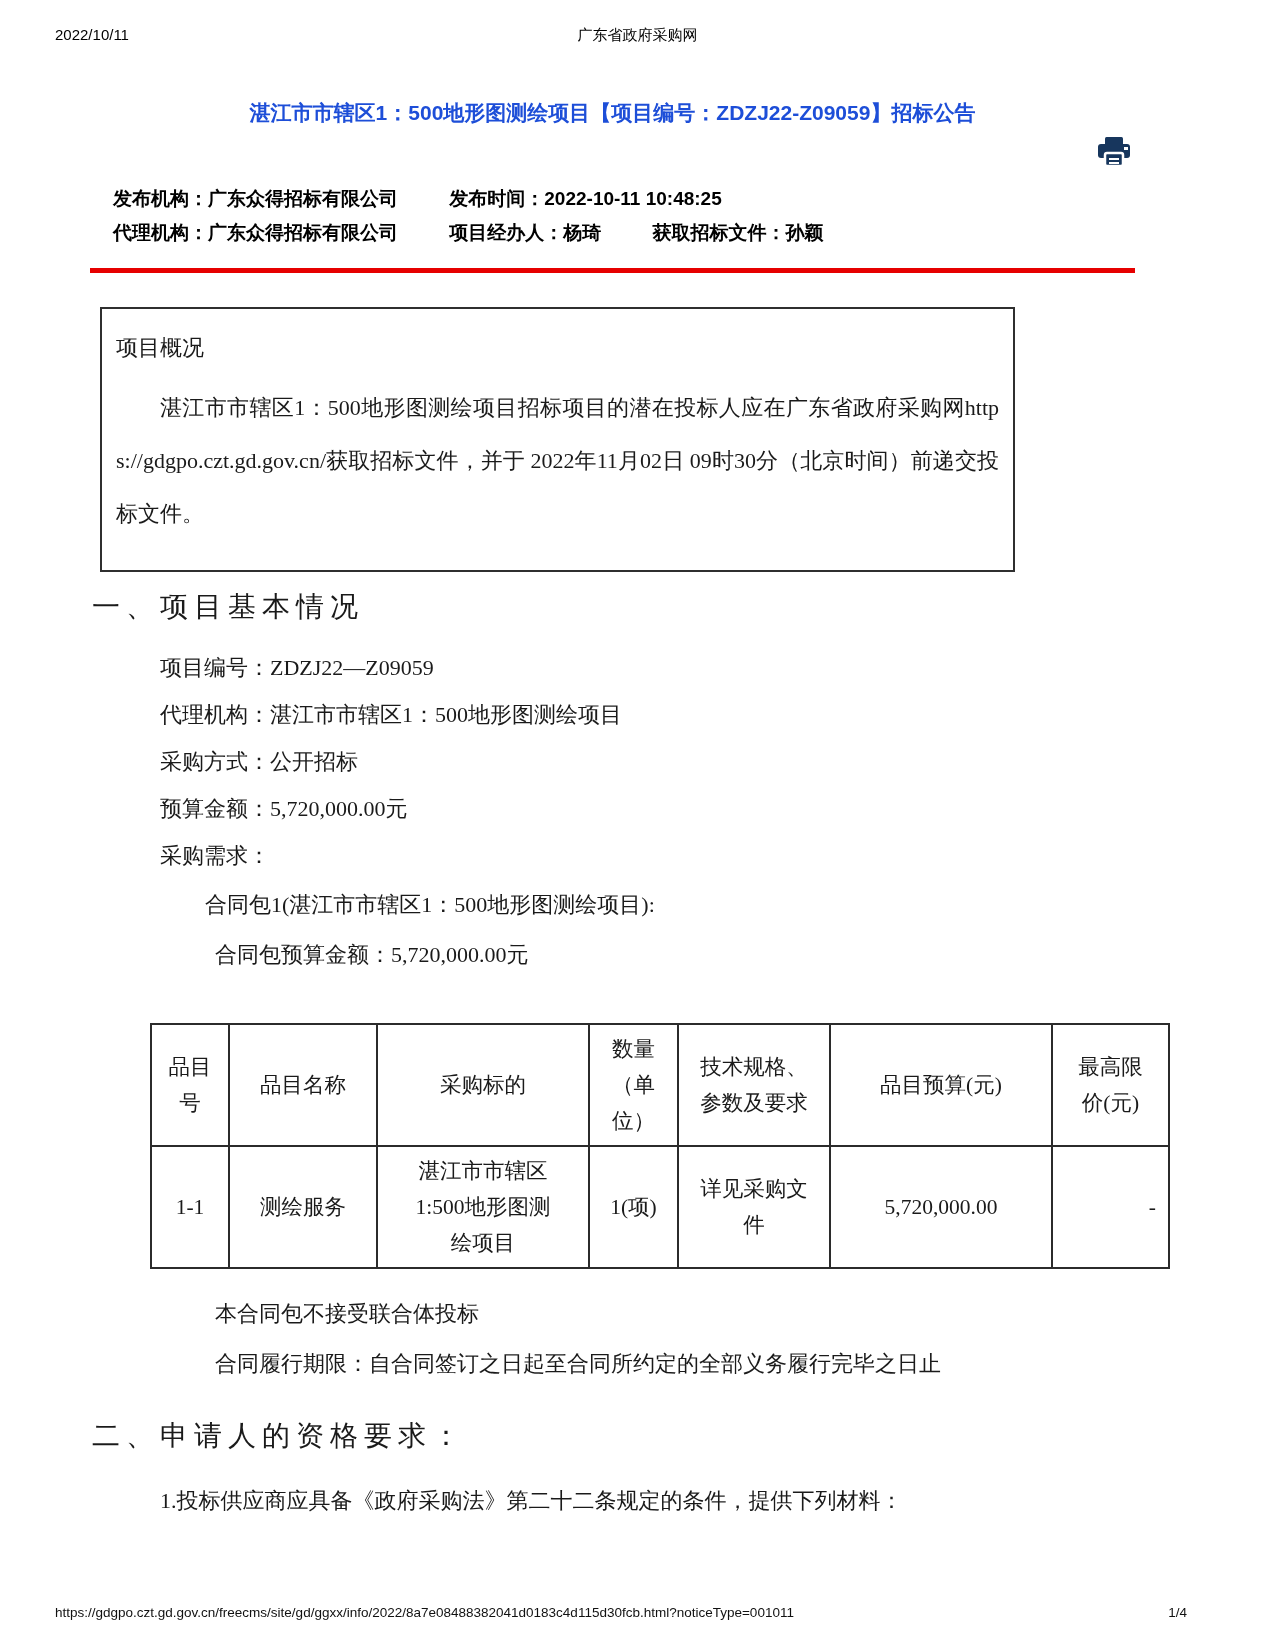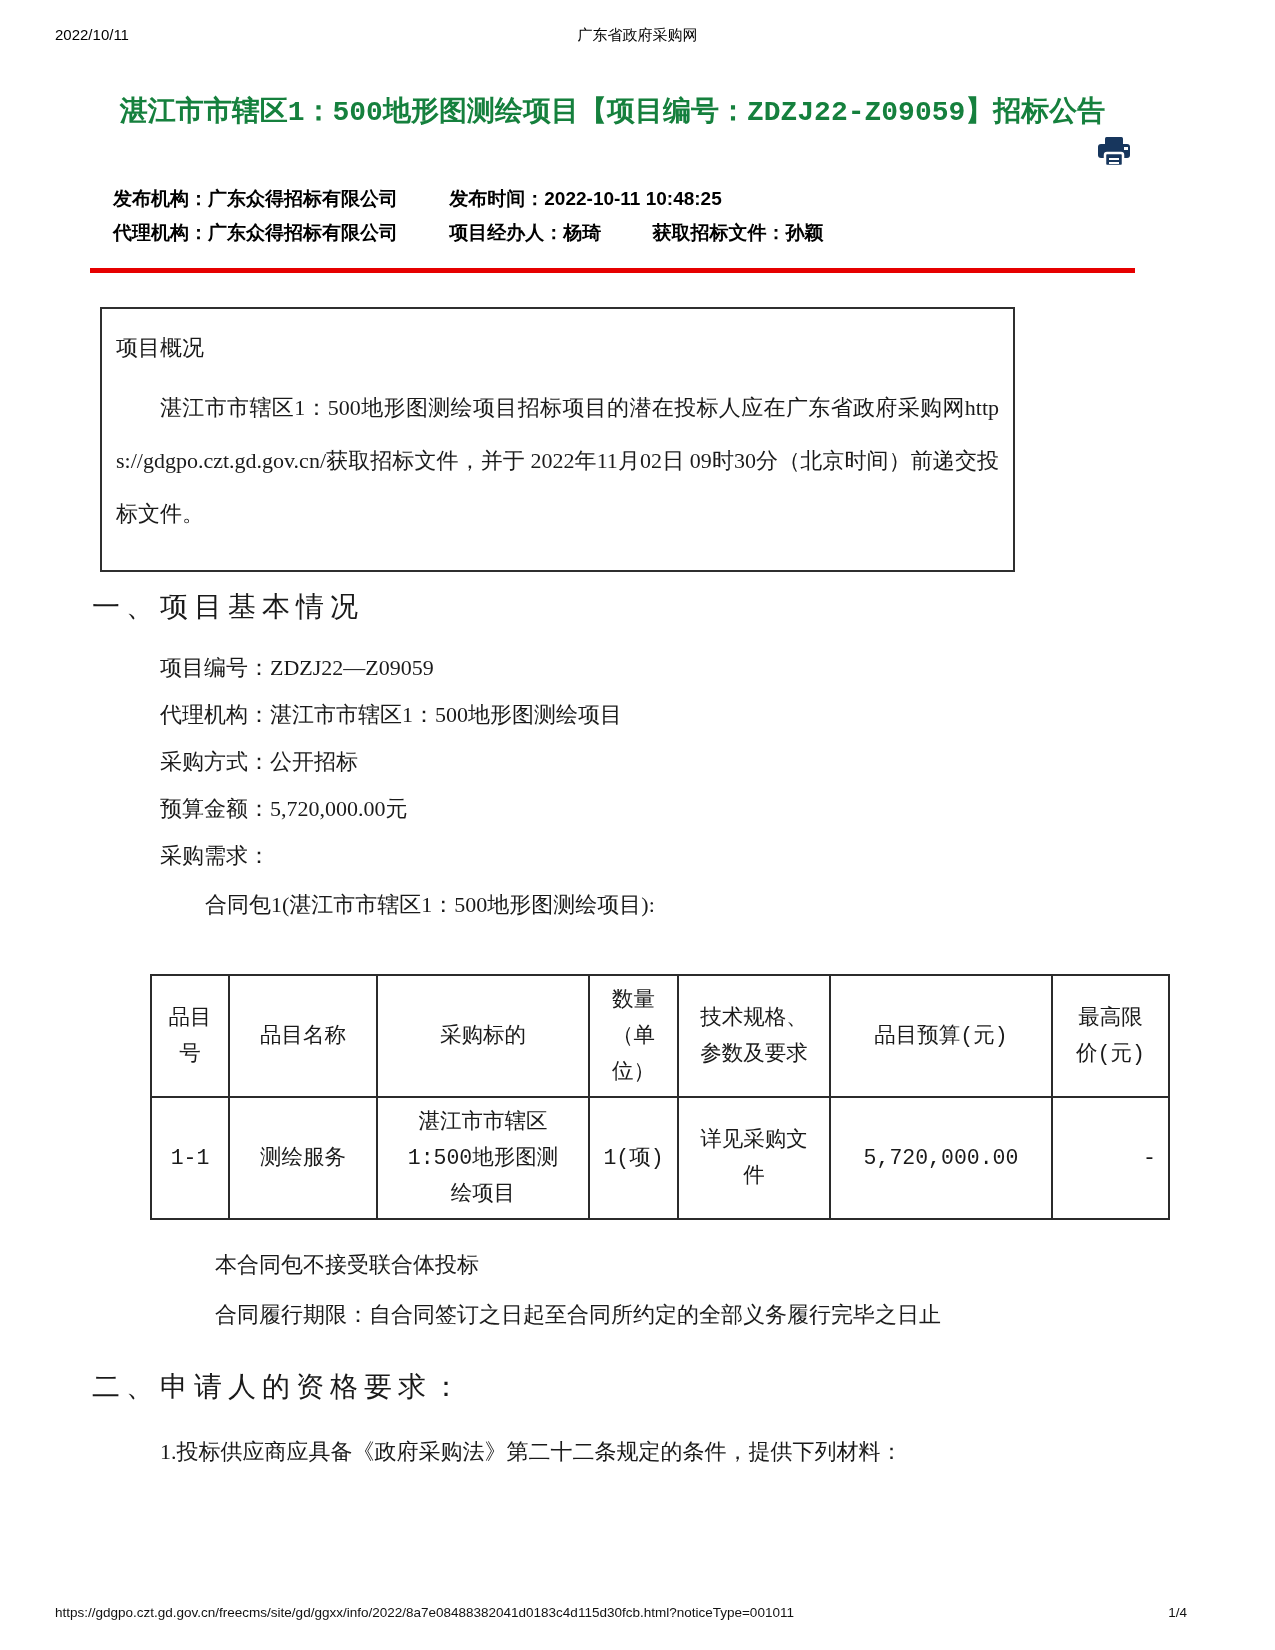--- a/index.html
+++ b/index.html
@@ -11,22 +11,22 @@
   }
   .print-header {
     position:relative; padding:26px 55px 0 55px; height:46px;
     font-family:"Liberation Sans","DejaVu Sans",sans-serif;
     font-size:15px; color:#000;
   }
   .ph-site { position:absolute; left:0; right:0; top:26px; text-align:center; }
   .content { padding:0 140px 0 90px; }
   .notice-title {
     margin-top:48px; text-align:center;
-    font-family:Liberation Mono, monospace;
-    font-weight:700; font-size:28px; line-height:38px; color:#15803d;
+    font-family:Liberation Sans, sans-serif;
+    font-weight:700; font-size:21px; line-height:38px; color:#1d4ed8;
   }
   .print-icon-row { text-align:right; height:34px; margin:4px 2px 0 0; }
   .print-icon-row svg { display:inline-block; }
   .meta {
     margin-top:12px; text-align:left; color:#000000;
     font-family:"Liberation Sans","DejaVu Sans",sans-serif;
     font-weight:700; font-size:19px;
   }
   .meta-row { line-height:34px; }
   .meta-seg { display:inline-block; margin:0 23px; }
@@ -41,21 +41,21 @@
     margin-top:18px; text-indent:2em; line-height:53px;
     text-align:justify; word-break:break-all;
   }
   .section-heading { margin:14px 0 0 2px; font-size:28px; letter-spacing:6px; line-height:42px; }
   .s1-fields { margin:16px 0 0 70px; font-size:22px; }
   .s1-field { line-height:47px; }
   .pkg-title { margin-left:115px; font-size:22px; line-height:51px; }
   .pkg-budget { margin-left:125px; font-size:22px; line-height:49px; }
   table.items-table {
     margin:44px 8px 0 60px; width:1018px;
-    border-collapse:collapse; table-layout:fixed; font-size:21.5px;font-family:Liberation Mono, monospace;
+    border-collapse:collapse; table-layout:fixed; font-size:21.5px;
   }
   .items-table th, .items-table td {
     border:2px solid #2b2b2b; font-weight:normal;
     text-align:center; vertical-align:middle;
     line-height:36px; white-space:pre-line; padding:6px 4px;
   }
   .items-table th.col-qty  { padding:6px 20px; }
   .items-table th.col-spec { padding:6px 20px; }
   .items-table td.cell-maxprice { text-align:right; padding-right:12px; }
   .note-line1 { margin:28px 0 0 125px; font-size:22px; line-height:34px; }
@@ -117,20 +117,21 @@
 
   <div class="s1-fields">
     <div class="s1-field">项目编号：ZDZJ22—Z09059</div>
     <div class="s1-field">代理机构：湛江市市辖区1：500地形图测绘项目</div>
     <div class="s1-field">采购方式：公开招标</div>
     <div class="s1-field">预算金额：5,720,000.00元</div>
     <div class="s1-field">采购需求：</div>
   </div>
 
   <div class="pkg-title">合同包1(湛江市市辖区1：500地形图测绘项目):</div>
+  <div class="pkg-budget">合同包预算金额：5,720,000.00元</div>
 
   <table class="items-table">
     <colgroup>
       <col style="width:78px">
         <col style="width:148px">
         <col style="width:212px">
       <col style="width:89px">
         <col style="width:152px">
         <col style="width:222px">
       <col style="width:117px">

